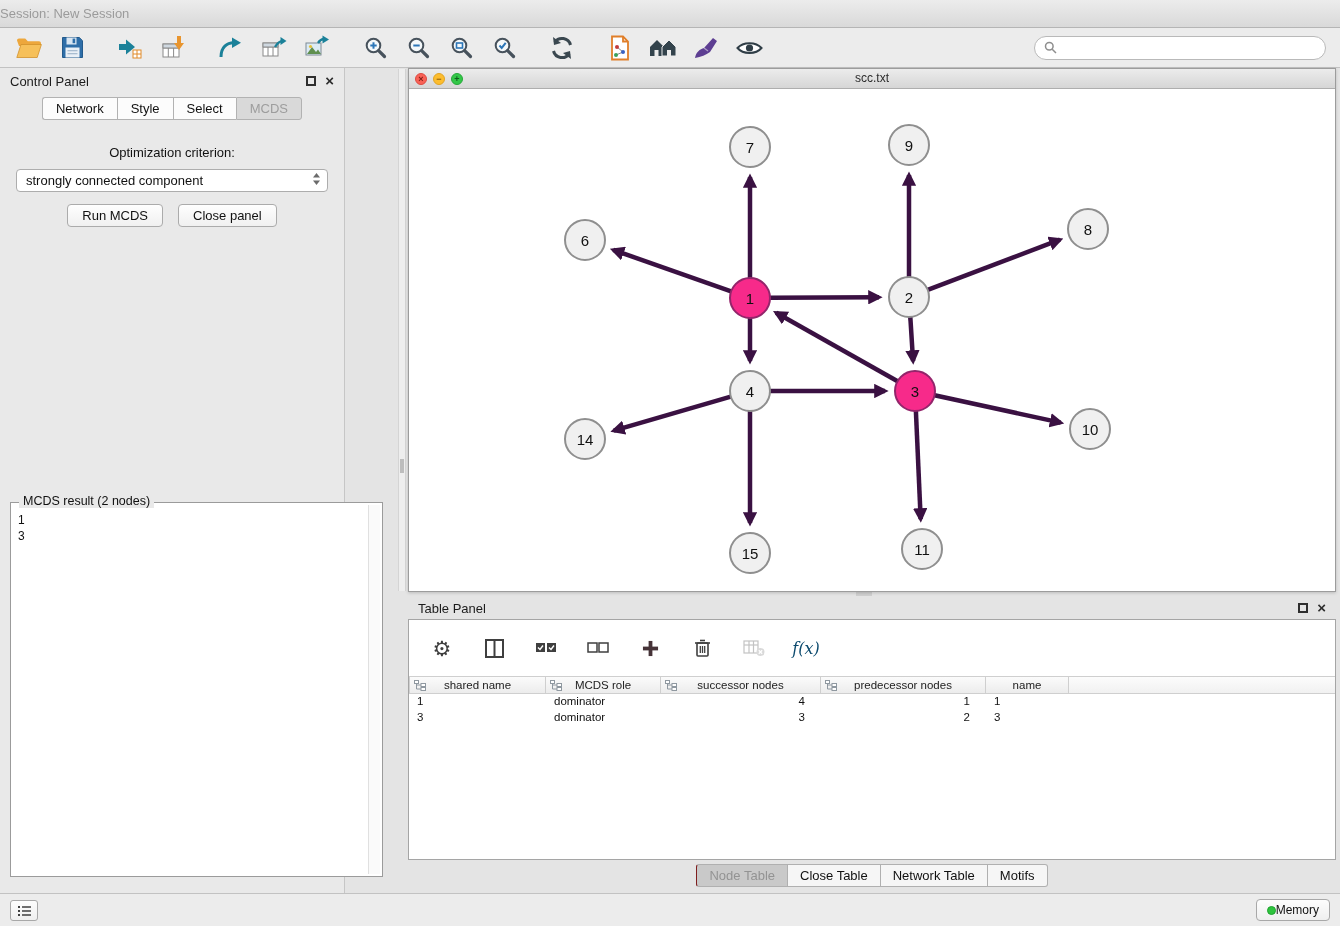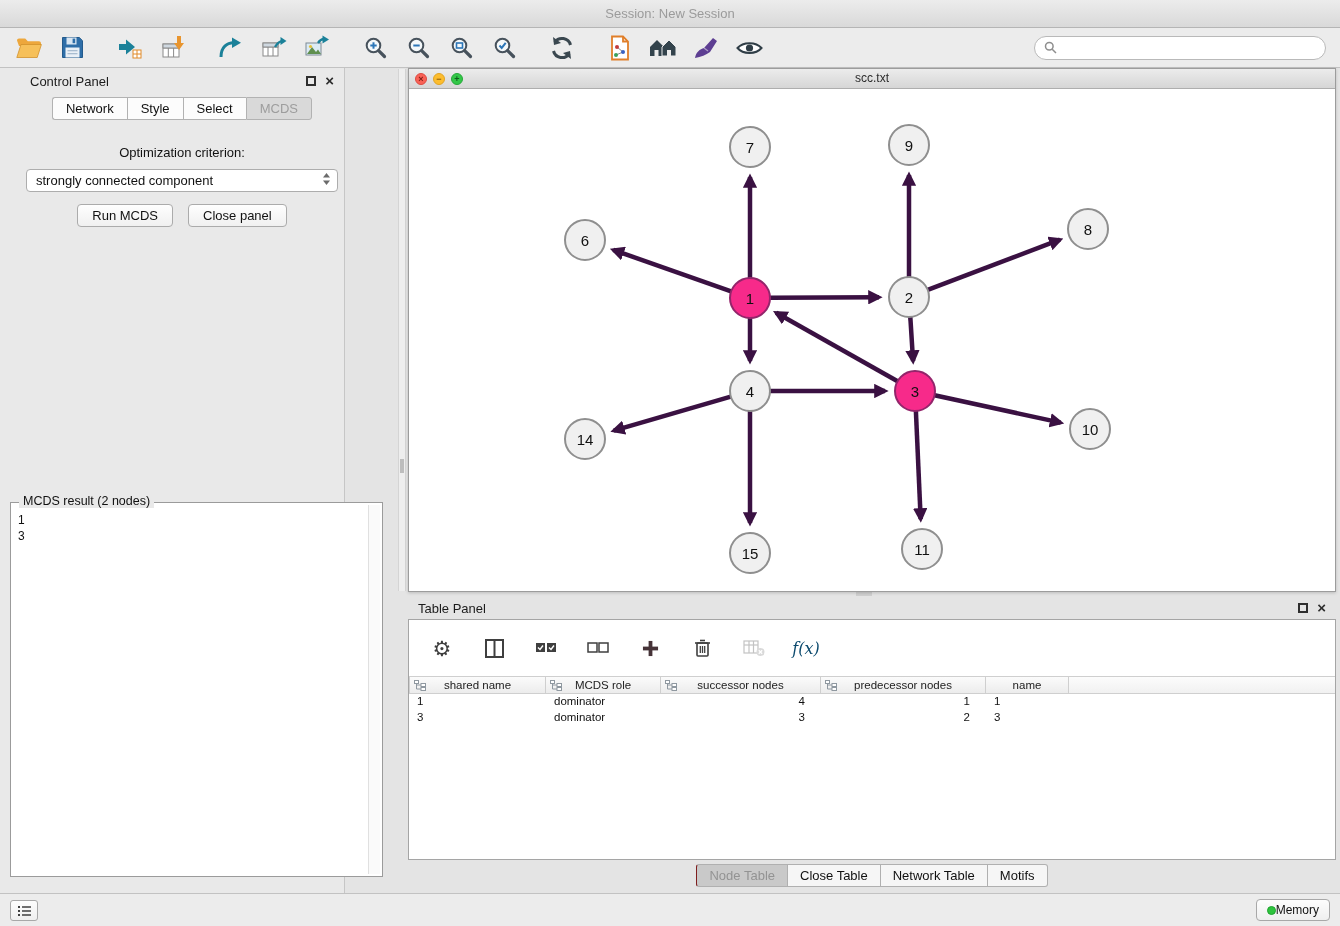--- a/index.html
+++ b/index.html
@@ -2,35 +2,35 @@
 <html><head>
 <meta charset="utf-8">
 <style>
   * { margin:0; padding:0; box-sizing:border-box; }
   html,body { width:1340px; height:926px; overflow:hidden; }
   body { font-family:"Liberation Sans", sans-serif; background:#e4e4e4; position:relative; }
 
   
   .titlebar { position:absolute; left:0; top:0; width:1340px; height:28px;
     background:linear-gradient(#ececec,#d9d9d9); border-bottom:1px solid #b5b5b5;
-    text-align:center; font-size:13px; line-height:27px; color:#9b9b9b; }
+    font-size:13px; line-height:27px; color:#9b9b9b; }
 
   
   .toolbar { position:absolute; left:0; top:28px; width:1340px; height:40px;
     background:#ececec; border-bottom:1px solid #c2c2c2; display:flex; align-items:center; padding:0 14px; }
   .tb-group { display:flex; align-items:center; gap:13px; margin-right:28px; }
   .tb-btn { width:30px; height:30px; display:flex; align-items:center; justify-content:center; }
   .search-field { margin-left:auto; width:292px; height:24px; border:1px solid #b9b9b9; border-radius:12px;
     background:#fff; display:flex; align-items:center; padding:0 9px; gap:5px; }
   .search-field input { border:none; outline:none; flex:1; font-size:12px; background:transparent;
     font-family:"Liberation Sans", sans-serif; }
 
   
   .control-panel { position:absolute; left:0; top:68px; width:345px; height:825px;
-    background:#e9e9e9; border-right:1px solid #c6c6c6;padding-left:20px; }
+    background:#e9e9e9; border-right:1px solid #c6c6c6; }
   .panel-header { height:26px; display:flex; align-items:center; padding:0 10px; font-size:13px; color:#1c1c1c; }
   .panel-controls { margin-left:auto; display:flex; align-items:center; gap:9px; }
   .float-btn { width:10px; height:10px; border:2px solid #2e2e2e; display:inline-block; }
   .close-btn { font-size:15px; font-weight:bold; color:#2e2e2e; line-height:10px; }
   .cp-tabs { display:flex; justify-content:center; margin-top:3px; }
   .cp-tab { border:1px solid #b2b2b2; border-right:none; background:#fcfcfc; font-size:13px;
     padding:3px 13px; color:#111; }
   .cp-tab:first-child { border-radius:3px 0 0 3px; }
   .cp-tab:last-child { border-right:1px solid #b2b2b2; border-radius:0 3px 3px 0; }
   .cp-tab.active { background:#d9d9d9; color:#9d9d9d; }

